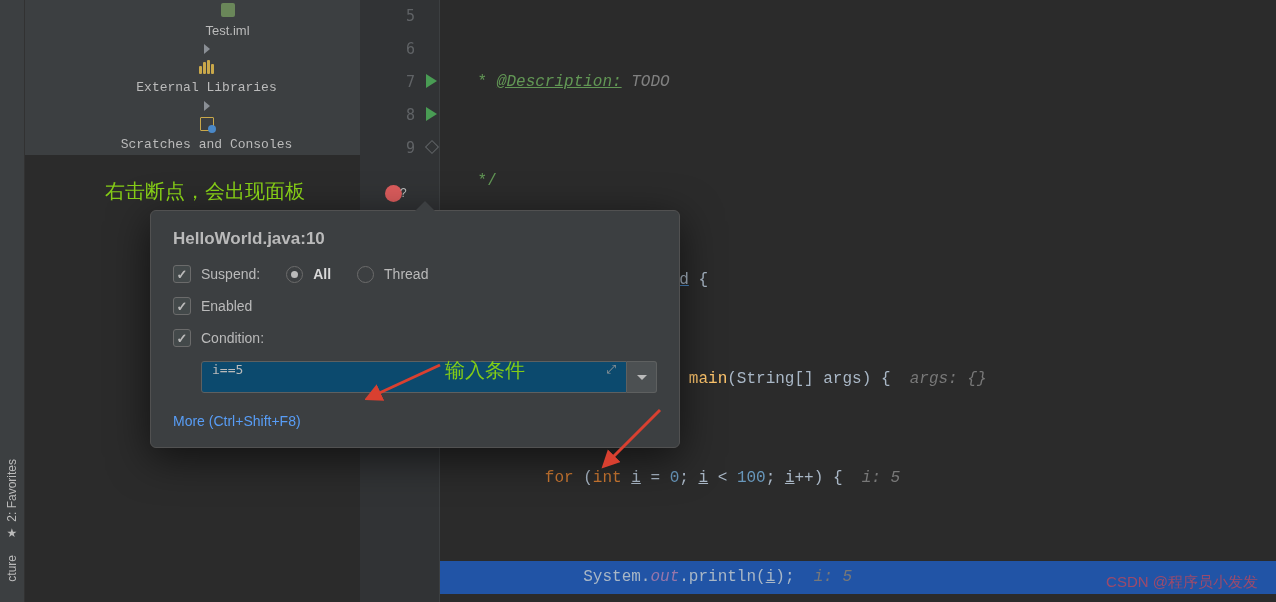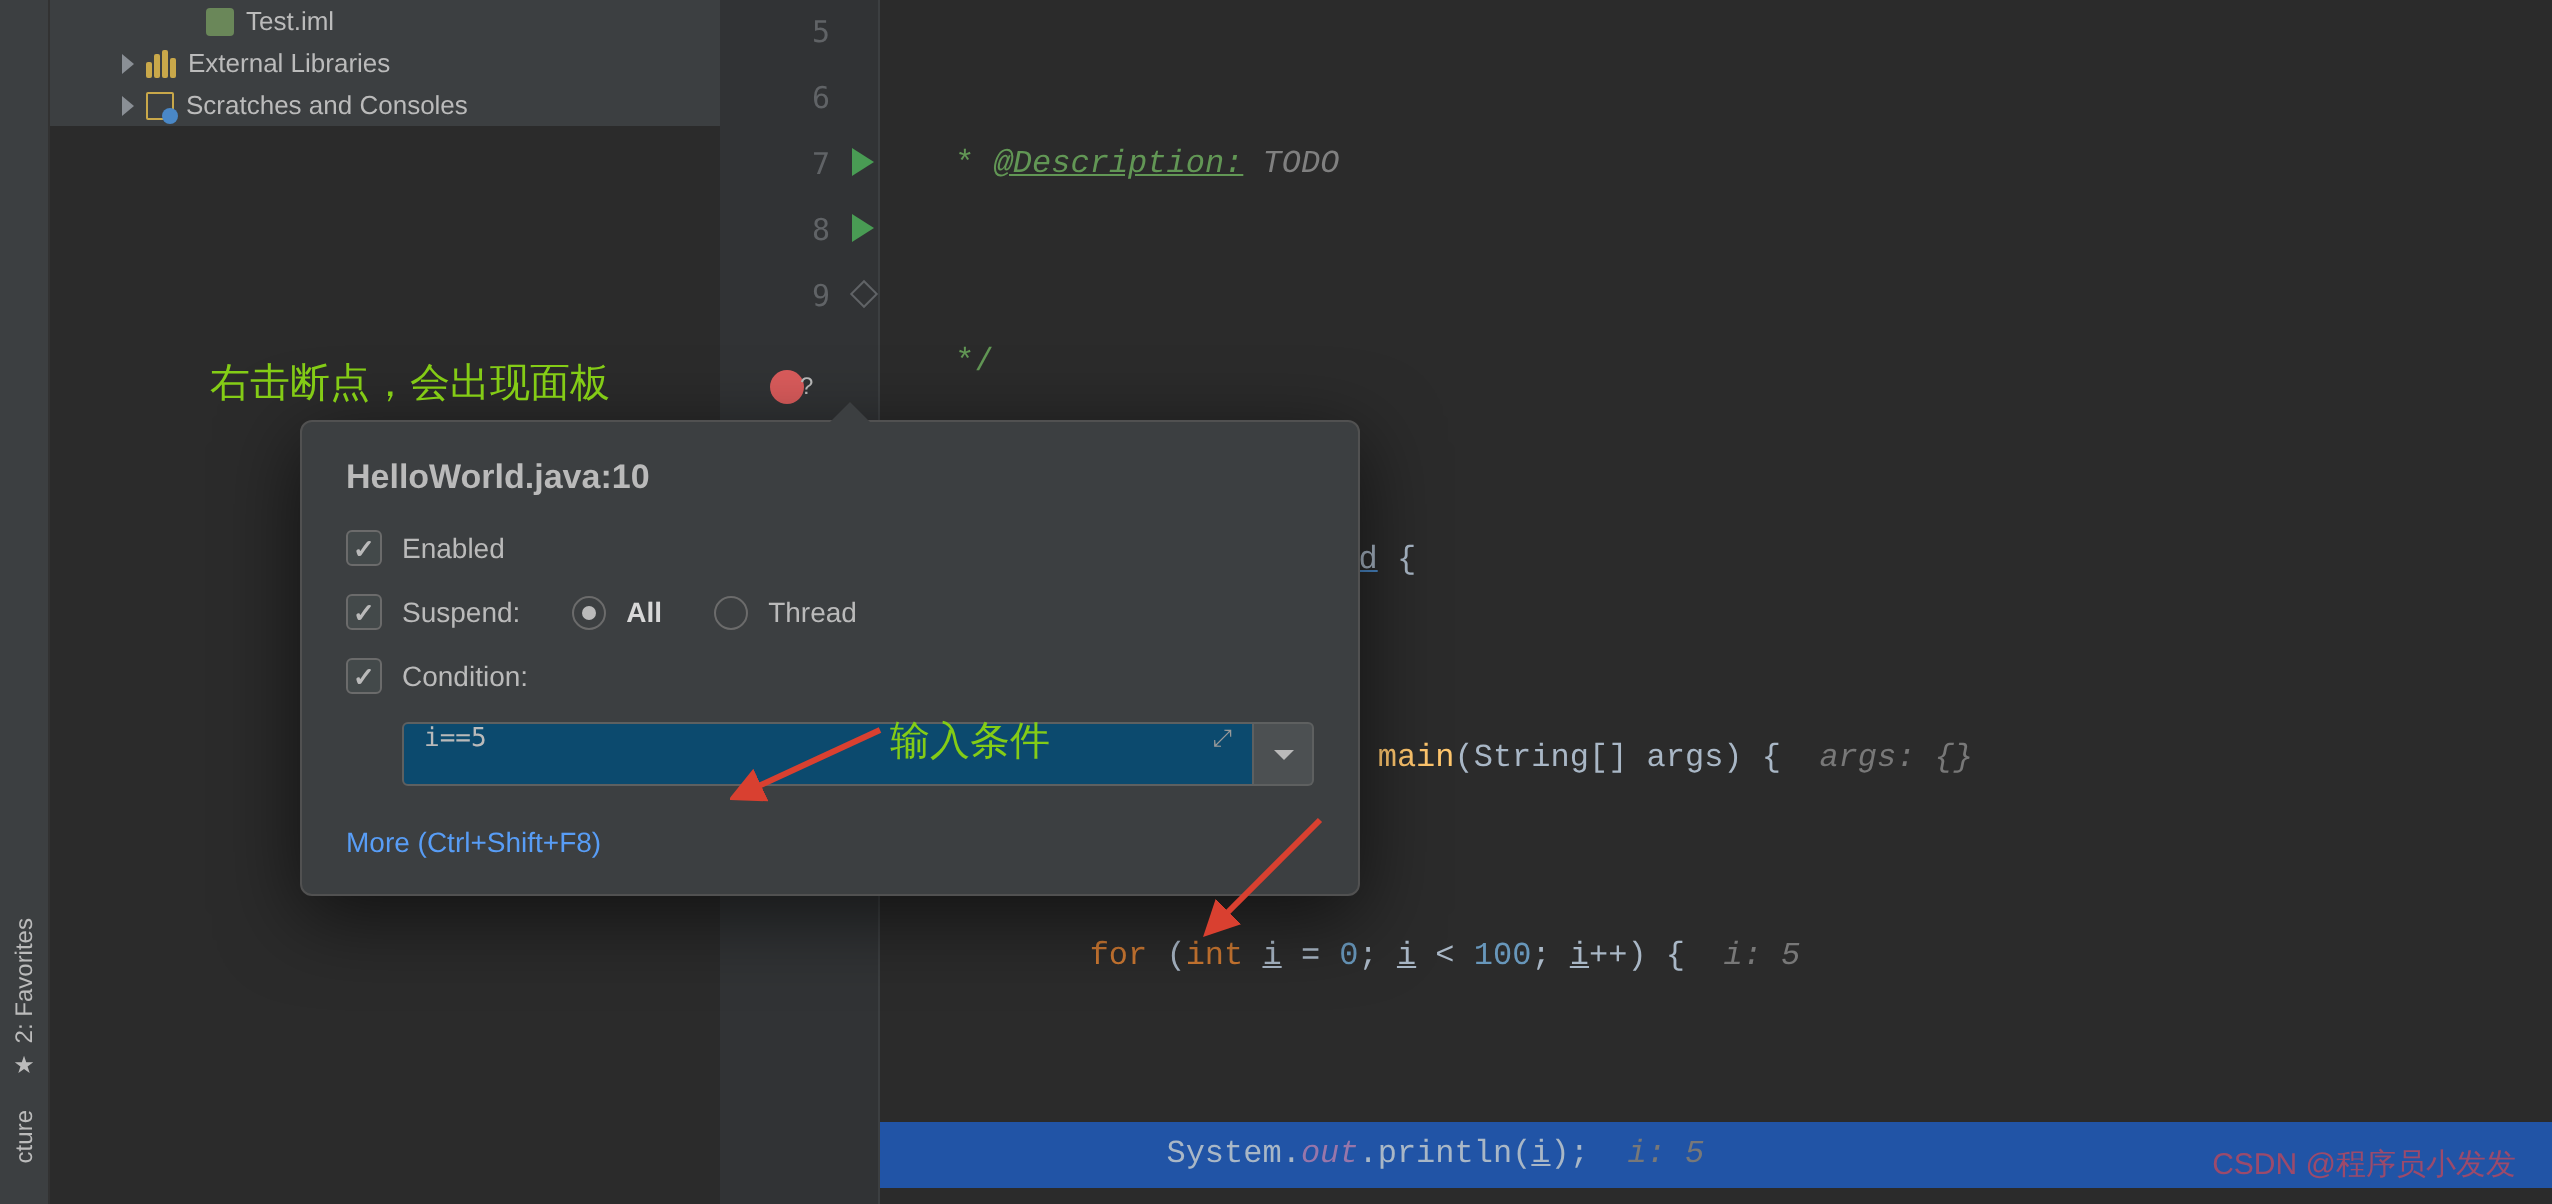--- a/index.html
+++ b/index.html
@@ -43,23 +43,24 @@
       background: #3c3f41;
       padding: 0 8px;
       font-size: 13px;
       color: #bbbbbb;
     }
     .tree-item {
       display: flex;
       align-items: center;
       gap: 6px;
       padding: 3px 0;
+      flex-direction: column;
     }
     .tree-indent-1 { padding-left: 70px; }
-    .tree-indent-0 { padding-left: 28px; }
+    .tree-indent-0 { padding-left: 28px; font-family: Liberation Mono, monospace; }
     .expand-arrow {
       width: 0; height: 0;
       border-top: 5px solid transparent;
       border-bottom: 5px solid transparent;
       border-left: 6px solid #8a8f95;
     }
     .file-icon {
       width: 14px; height: 14px;
       background: #6a8759;
       border-radius: 2px;
@@ -380,31 +381,31 @@
         <path d="M0,0 L6,3 L0,6 Z" fill="#d94030"></path>
       </marker>
     </defs>
   <line x1="60" y1="5" x2="10" y2="55" stroke="#d94030" stroke-width="3" marker-end="url(#ah2)"></line>
 </svg>
 
 <div class="popup">
   <div class="popup-title">HelloWorld.java:10</div>
   <div class="popup-row">
     <span class="checkbox checked"></span>
-    <span>Enabled</span>
-  </div>
-  <div class="popup-row">
-    <span class="checkbox checked"></span>
     <span>Suspend:</span>
     <span style="width:6px;"></span>
     <span class="radio selected"></span>
     <span class="bold">All</span>
     <span style="width:6px;"></span>
     <span class="radio"></span>
     <span>Thread</span>
+  </div>
+  <div class="popup-row">
+    <span class="checkbox checked"></span>
+    <span>Enabled</span>
   </div>
   <div class="popup-row">
     <span class="checkbox checked"></span>
     <span>Condition:</span>
   </div>
   <div class="condition-input">
     <div class="cond-field">
       <span>i==5</span>
       <span class="expand-icon">⤢</span>
     </div>

